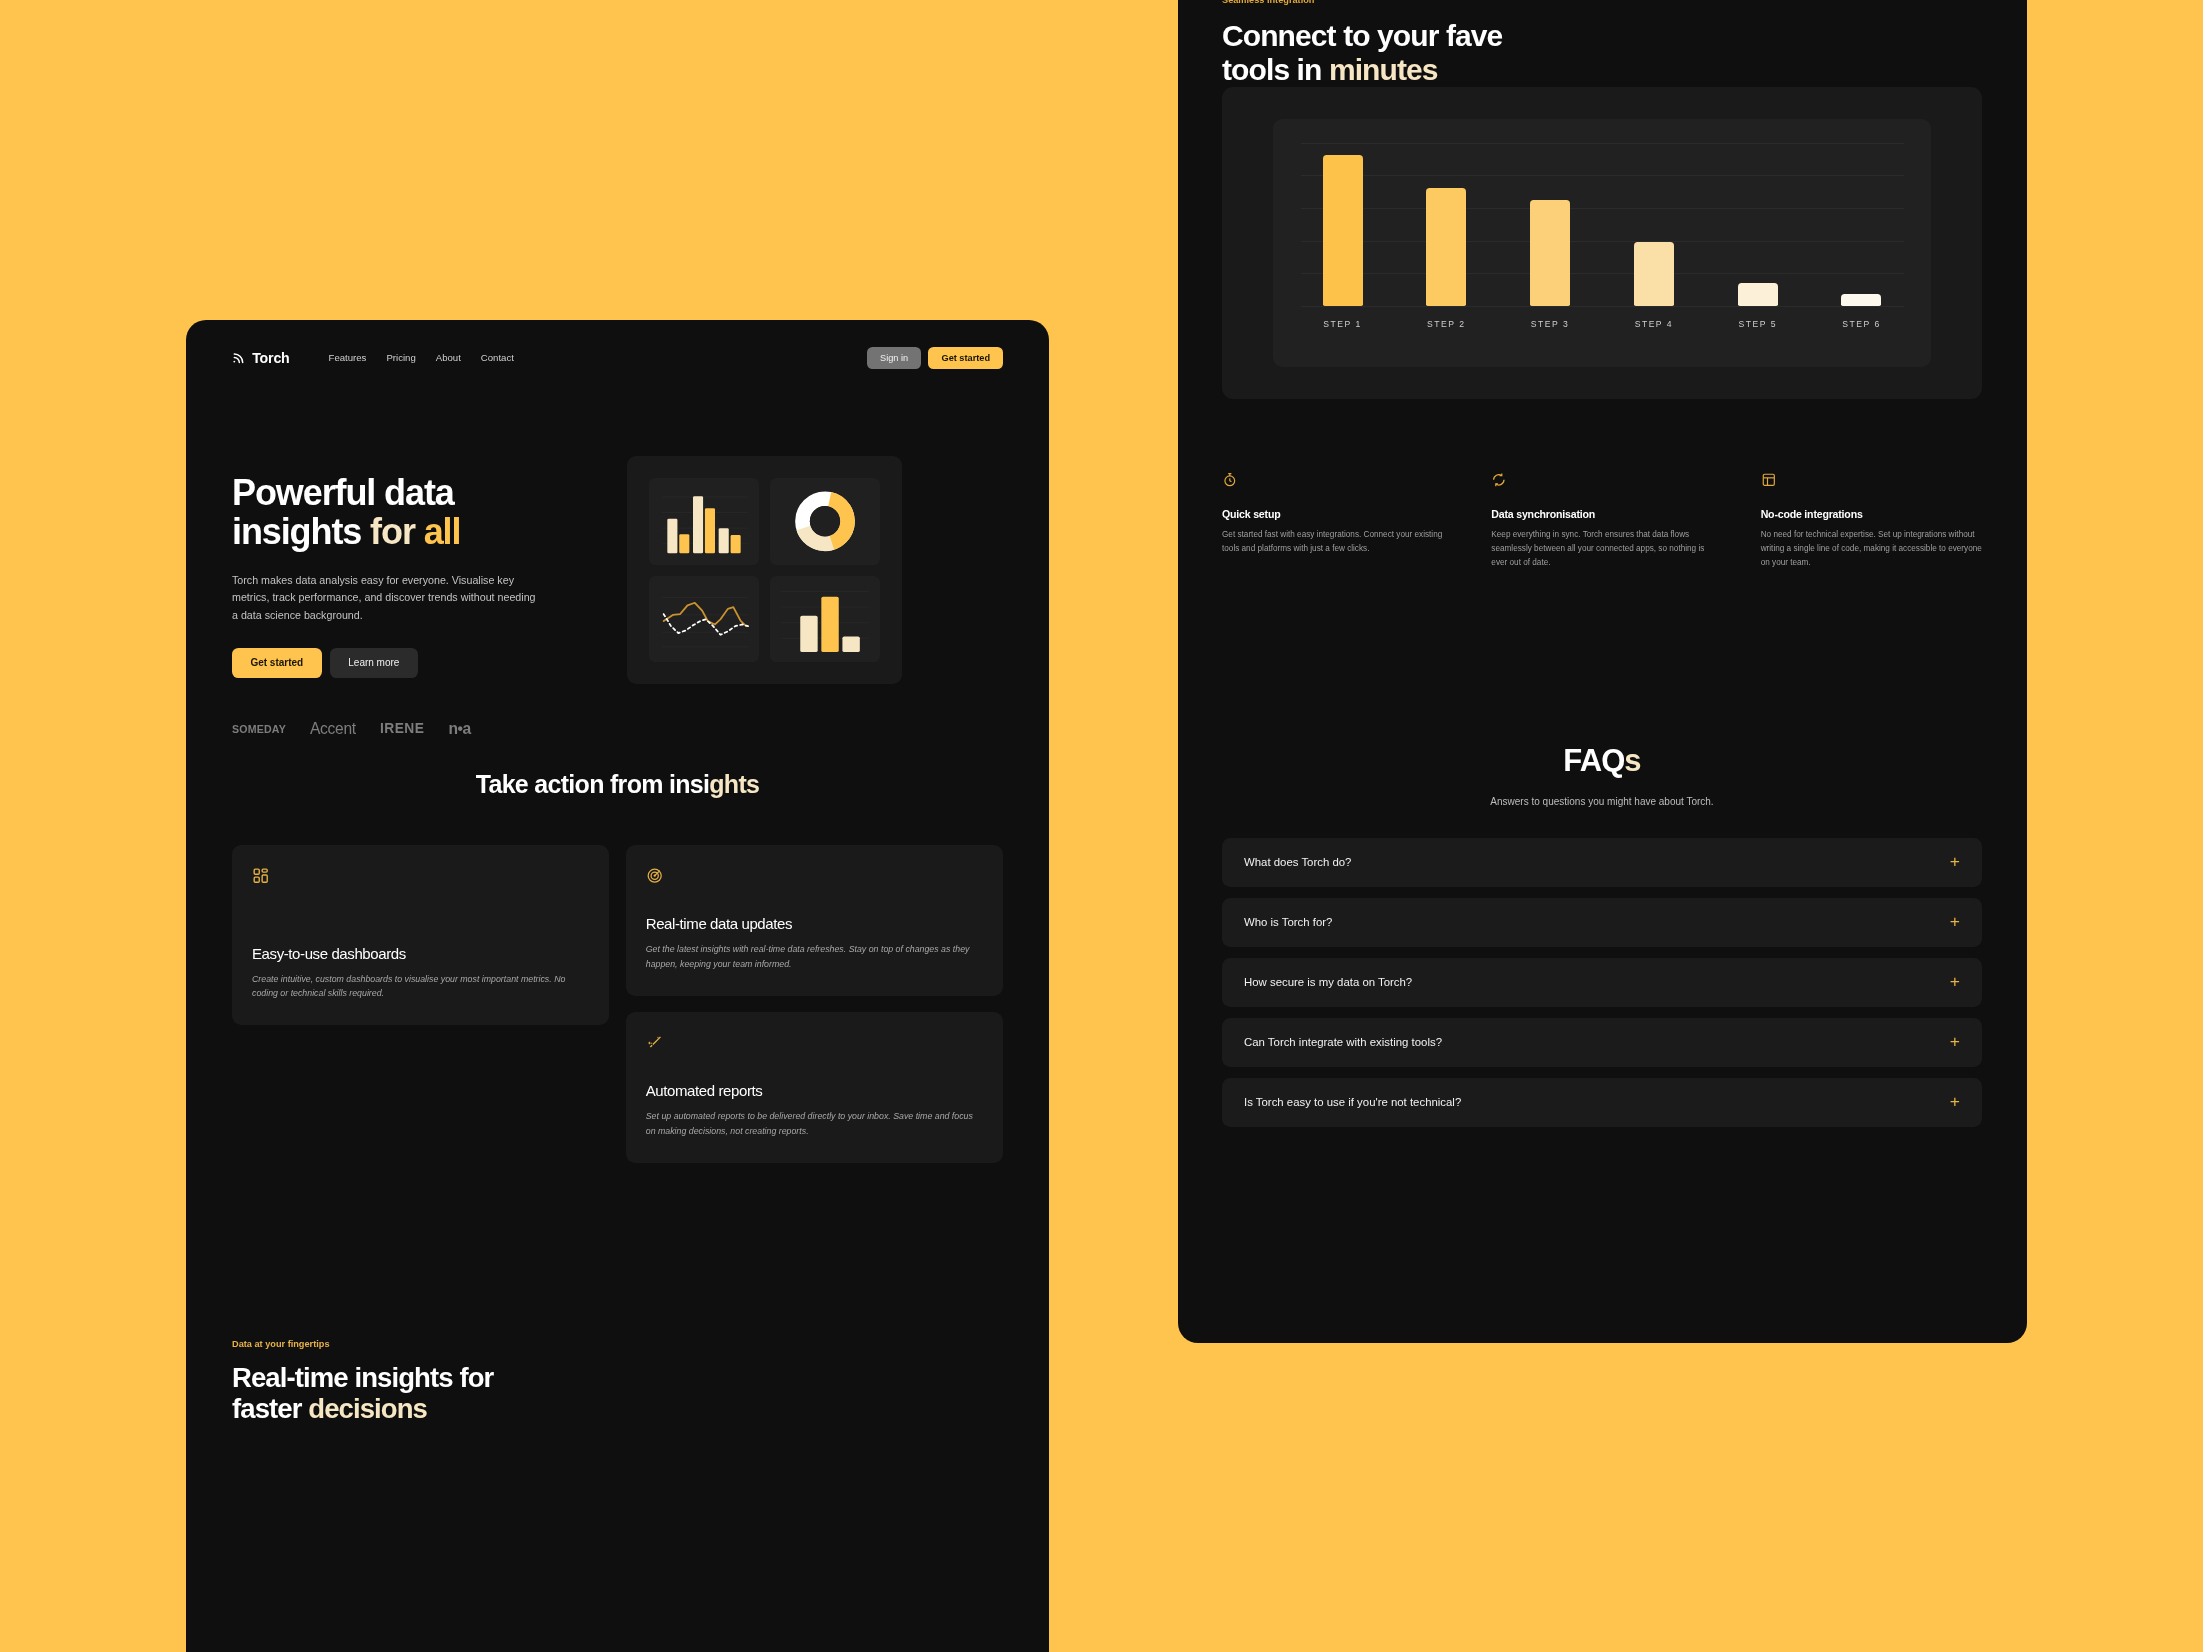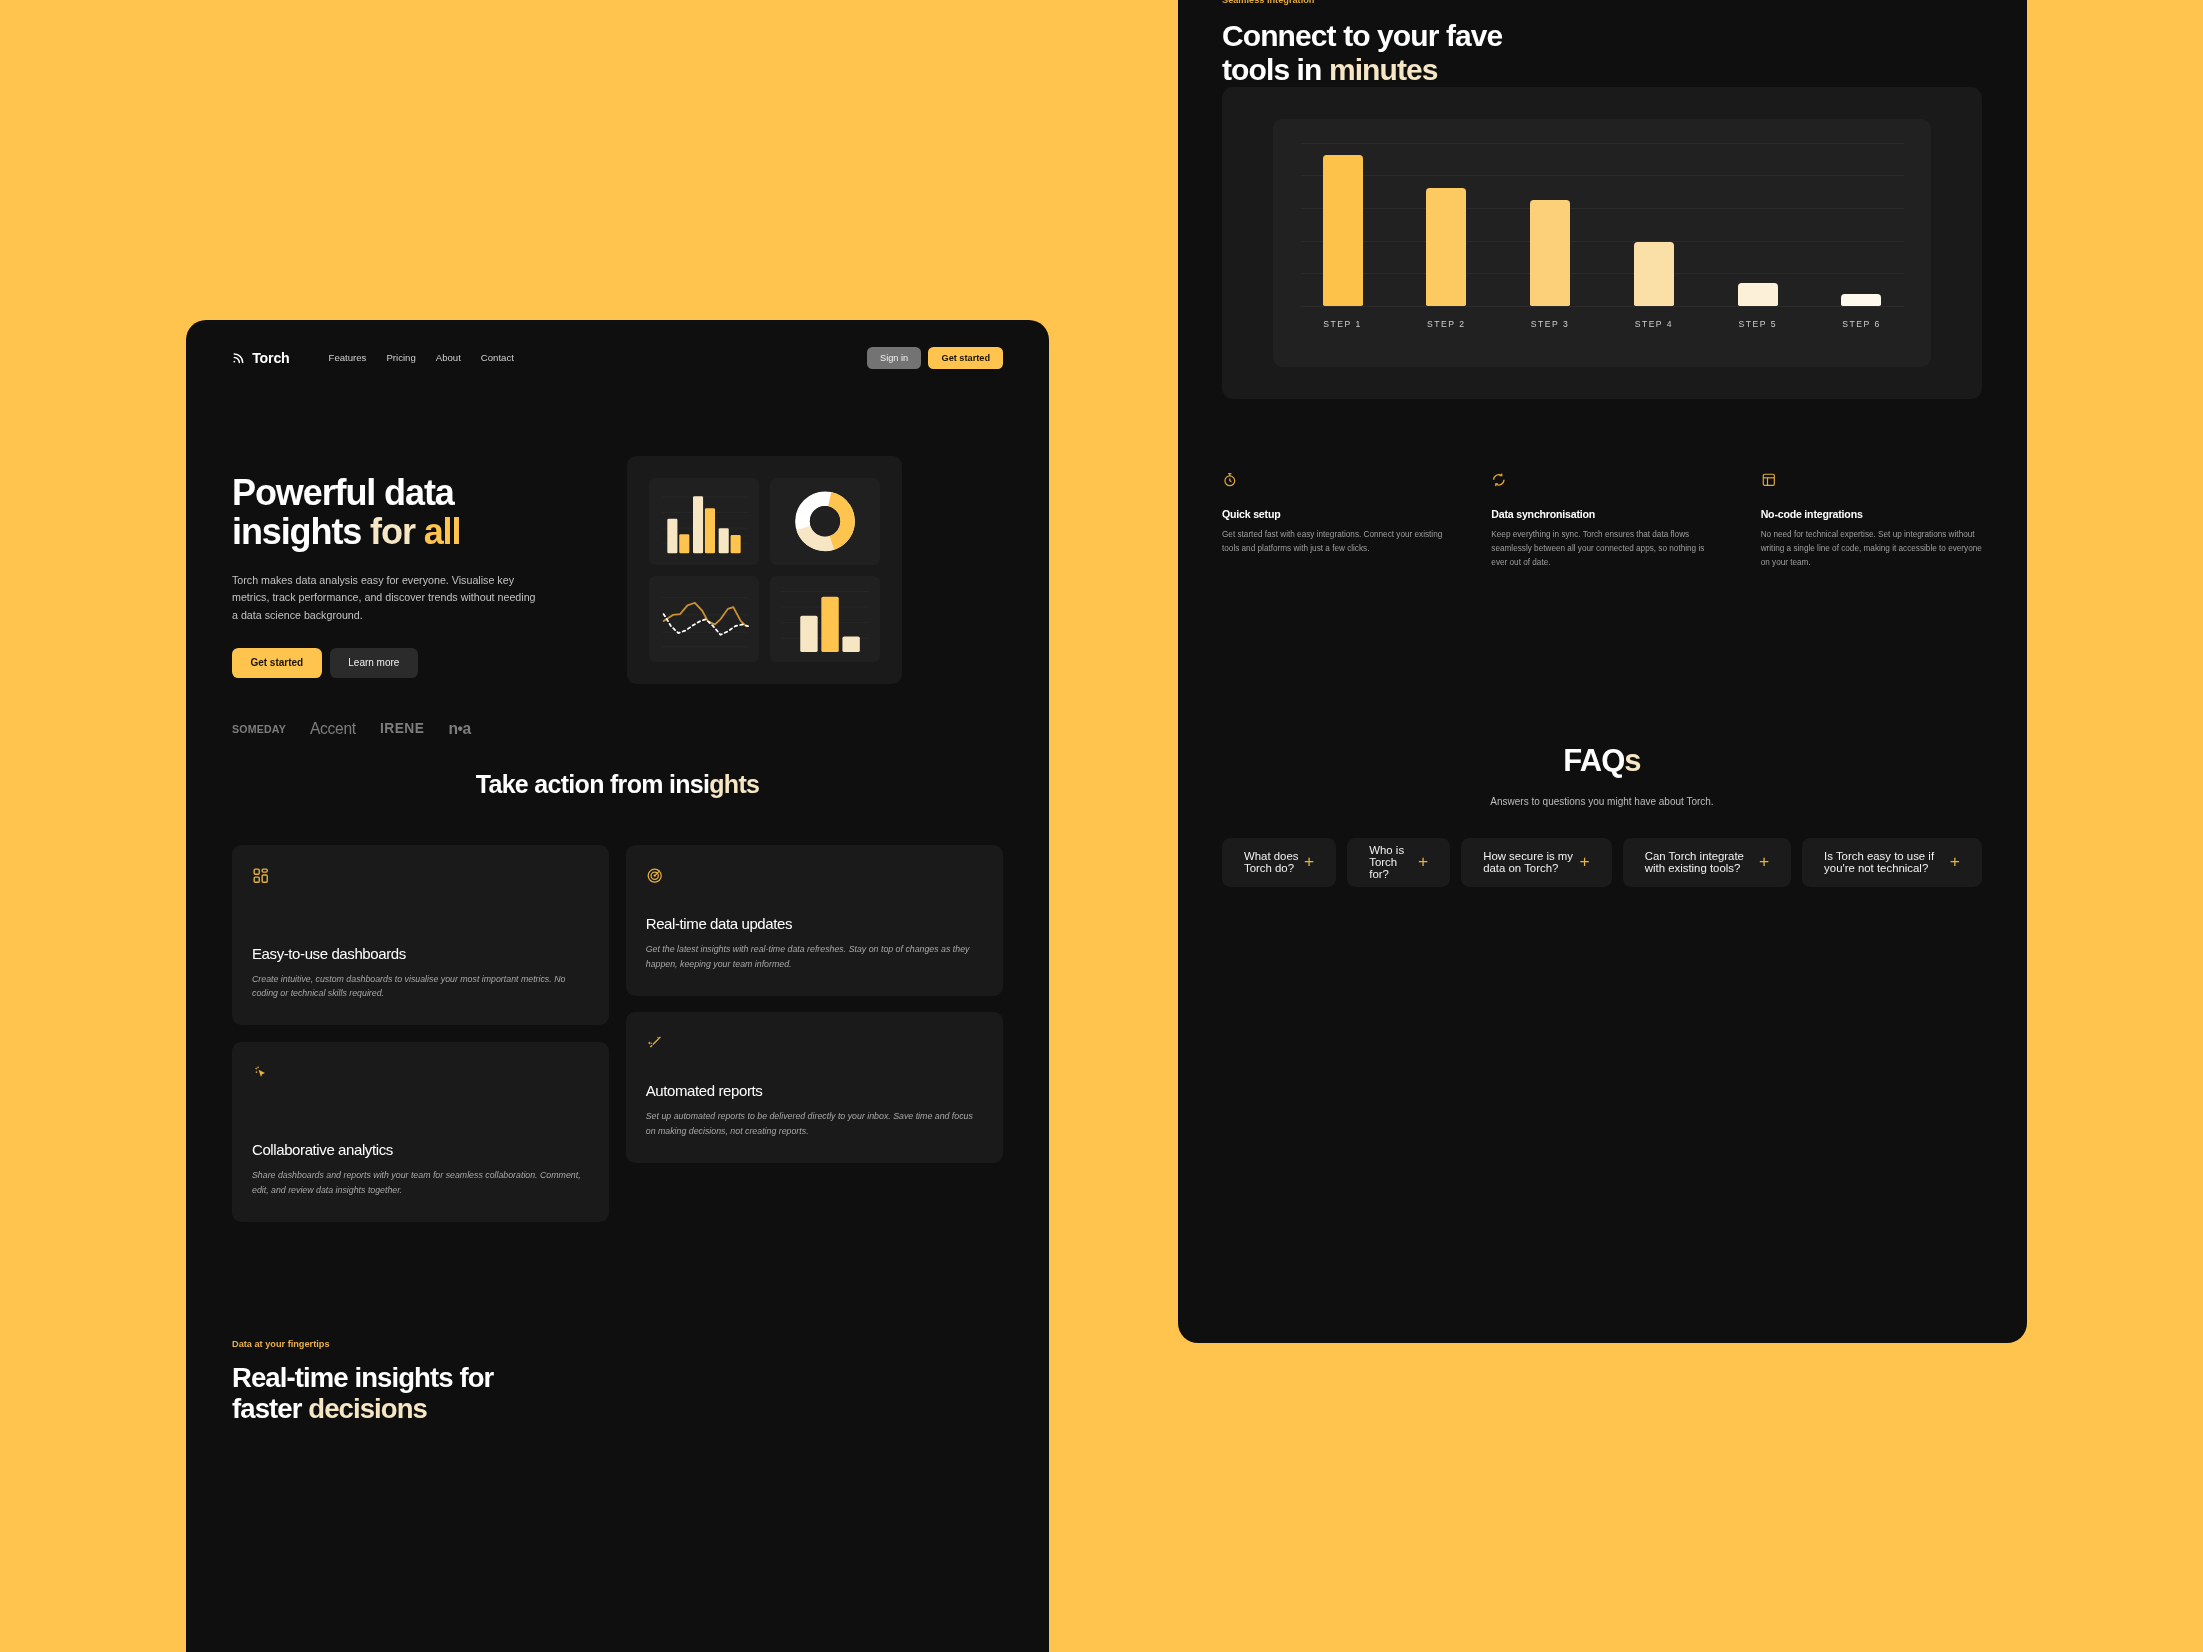--- a/index.html
+++ b/index.html
@@ -174,21 +174,21 @@
   }
   .feat p { margin-top: 8.3px; color: #9f9f9f; font-size: 8.2px; line-height: 1.7; }
 
   .faq { position: absolute; left: 44px; top: 872px; width: 760px; }
   .faq-title {
     text-align: center; font-size: 31px; font-weight: 700; color: #fff;
     letter-spacing: -0.9px;
   }
   .faq-title .hl { color: #f6e6c4; }
   .faq-sub { text-align: center; margin-top: 16.5px; color: #bdbdbd; font-size: 10px; }
-  .faq-list { margin-top: 31px; display: flex; gap: 11px; }
+  .faq-list { margin-top: 31px; display: flex; flex-direction: column; gap: 11px; }
   .faq-item {
     background: #1b1b1b; border-radius: 8.3px;
     height: 49px; padding: 0 22px;
     display: flex; align-items: center; justify-content: space-between;
     cursor: pointer;
   }
   .faq-q { color: #f2f2f2; font-size: 11.4px; }
   .faq-plus { color: #e6b243; font-size: 17.4px; line-height: 1; font-weight: 300; }
 </style>
 </head>
@@ -304,29 +304,20 @@
               <rect x="3" y="3" width="7" height="7" rx="1.5"></rect>
               <rect x="14" y="3" width="7" height="4" rx="1.5"></rect>
               <rect x="3" y="14" width="7" height="7" rx="1.5"></rect>
               <rect x="14" y="11" width="7" height="10" rx="1.5"></rect>
             </svg>
             <div class="spacer"></div>
             <h3>Easy-to-use dashboards</h3>
             <p>Create intuitive, custom dashboards to visualise your most important metrics. No coding or technical skills required.</p>
           </div>
 
-          <div class="card tall">
-            <svg class="card-icon" viewBox="0 0 24 24" fill="none" stroke="currentColor" stroke-width="1.8">
-              <path d="M9 8l9 4.5-4 1.6-1.6 4z" fill="currentColor" stroke="none"></path>
-              <path d="M5 5.5l1.6 1.6M5.2 11.4l2-0.6M8.2 3.6l0.5 2"></path>
-            </svg>
-            <div class="spacer"></div>
-            <h3>Collaborative analytics</h3>
-            <p>Share dashboards and reports with your team for seamless collaboration. Comment, edit, and review data insights together.</p>
-          </div>
         </div>
 
         <div class="col">
           <div class="card">
             <svg class="card-icon" viewBox="0 0 24 24" fill="none" stroke="currentColor" stroke-width="1.7">
               <circle cx="12" cy="12" r="9"></circle>
               <circle cx="12" cy="12" r="5"></circle>
               <circle cx="12" cy="12" r="1.6" fill="currentColor" stroke="none"></circle>
               <path d="M12 12L19 5"></path>
             </svg>

